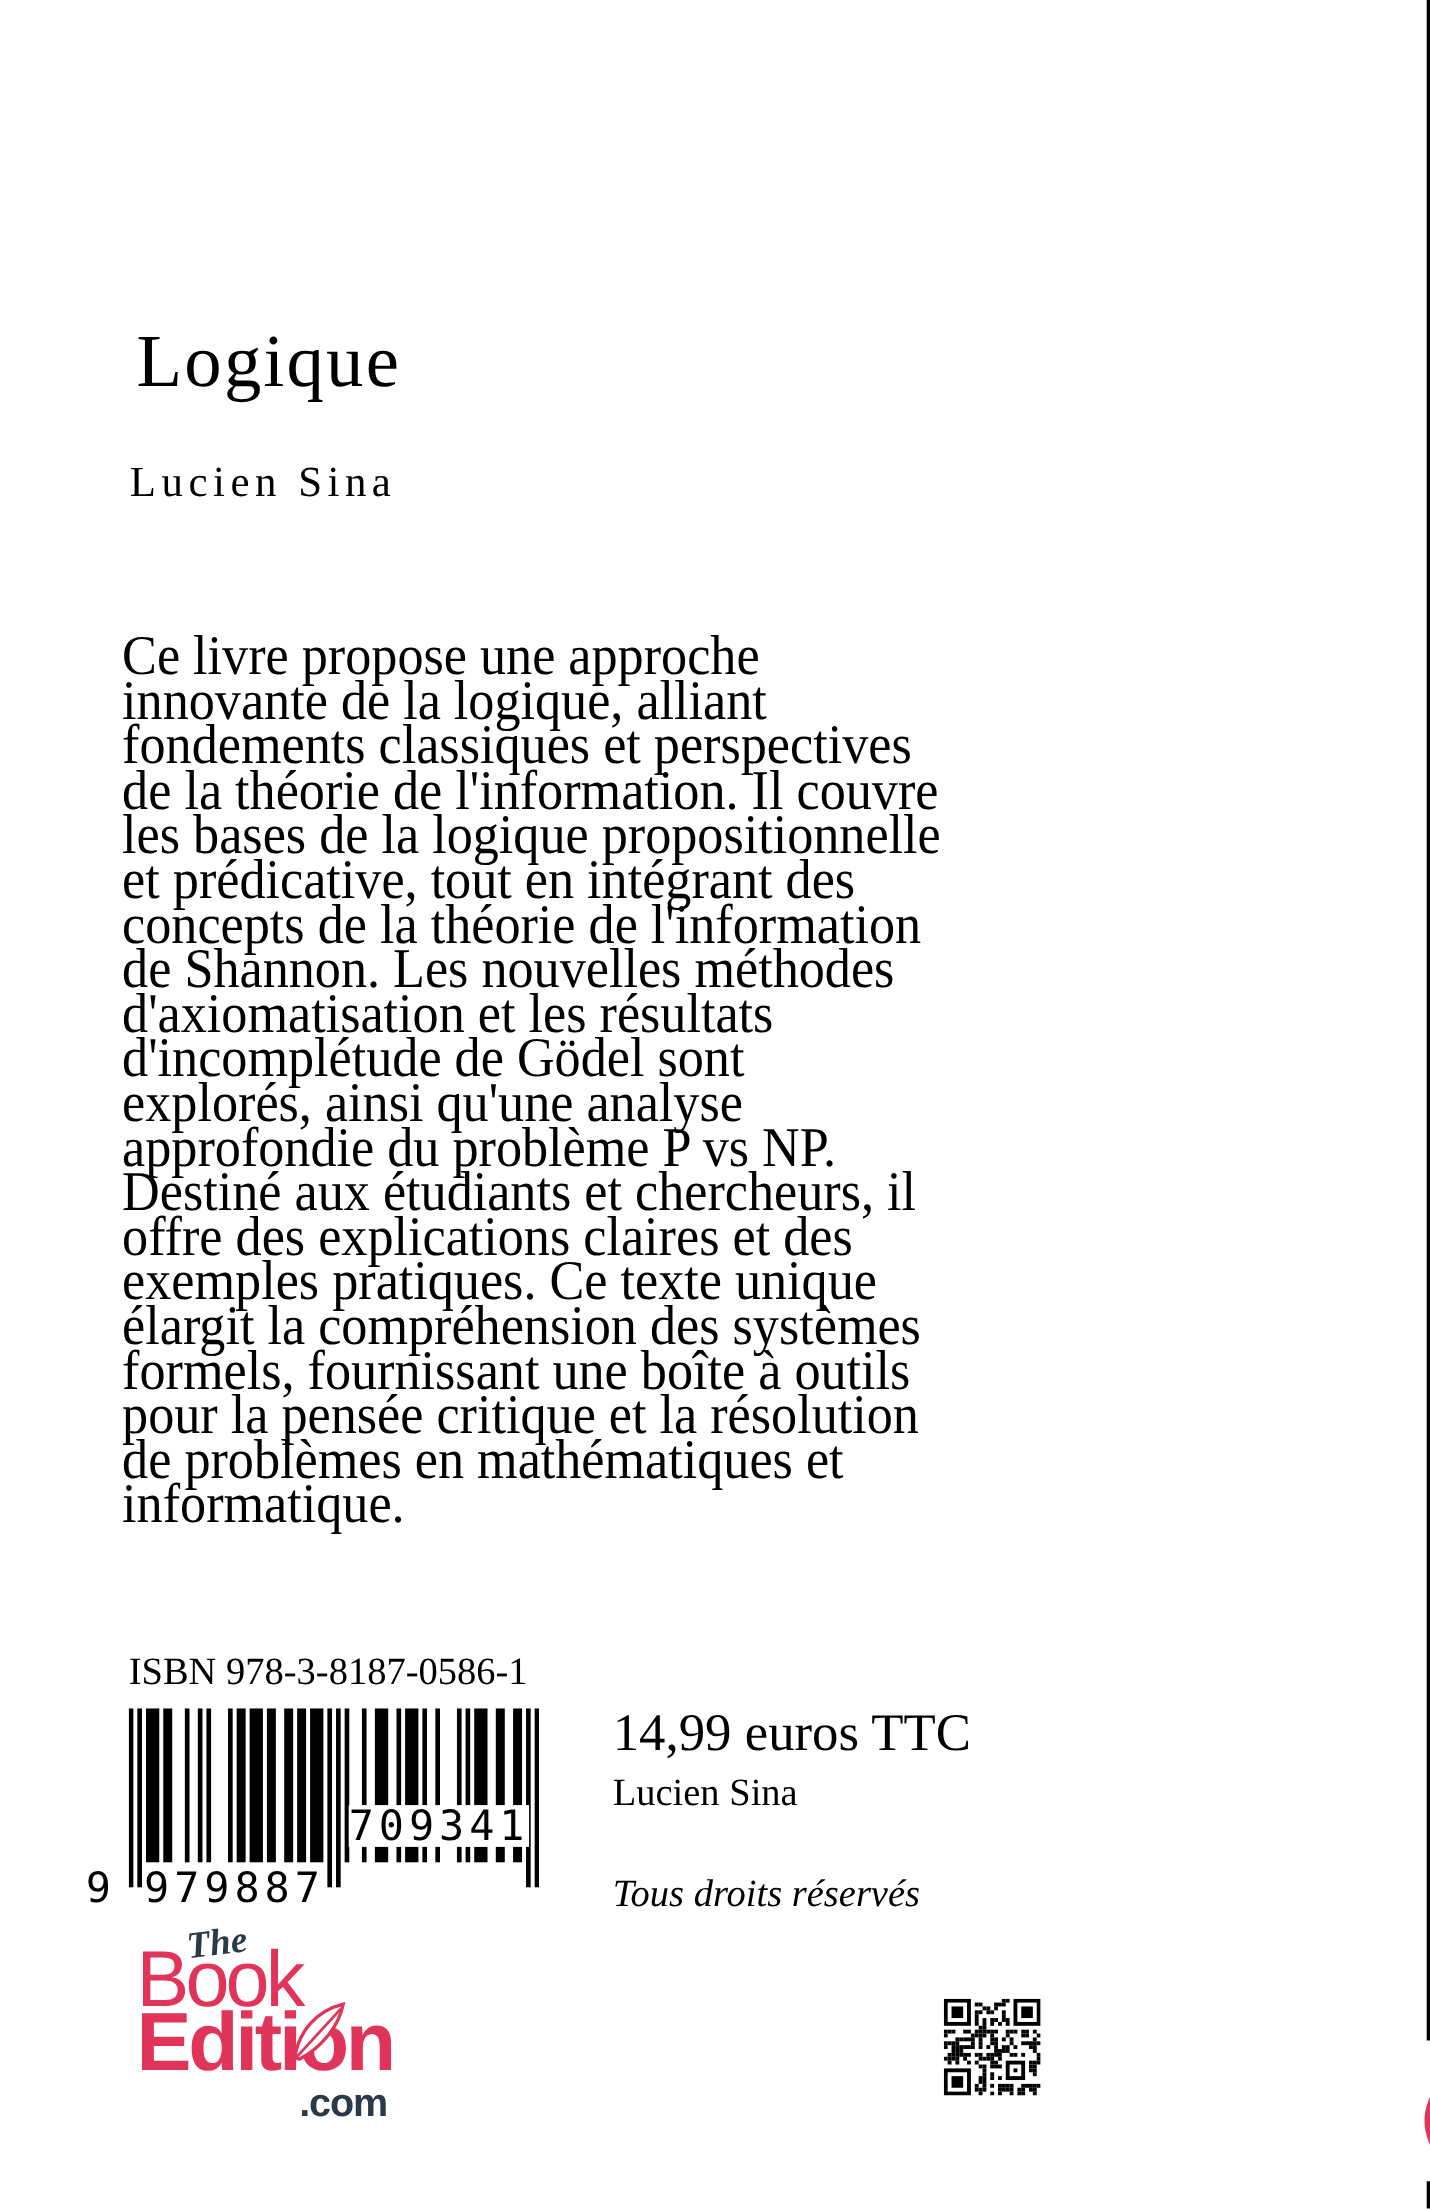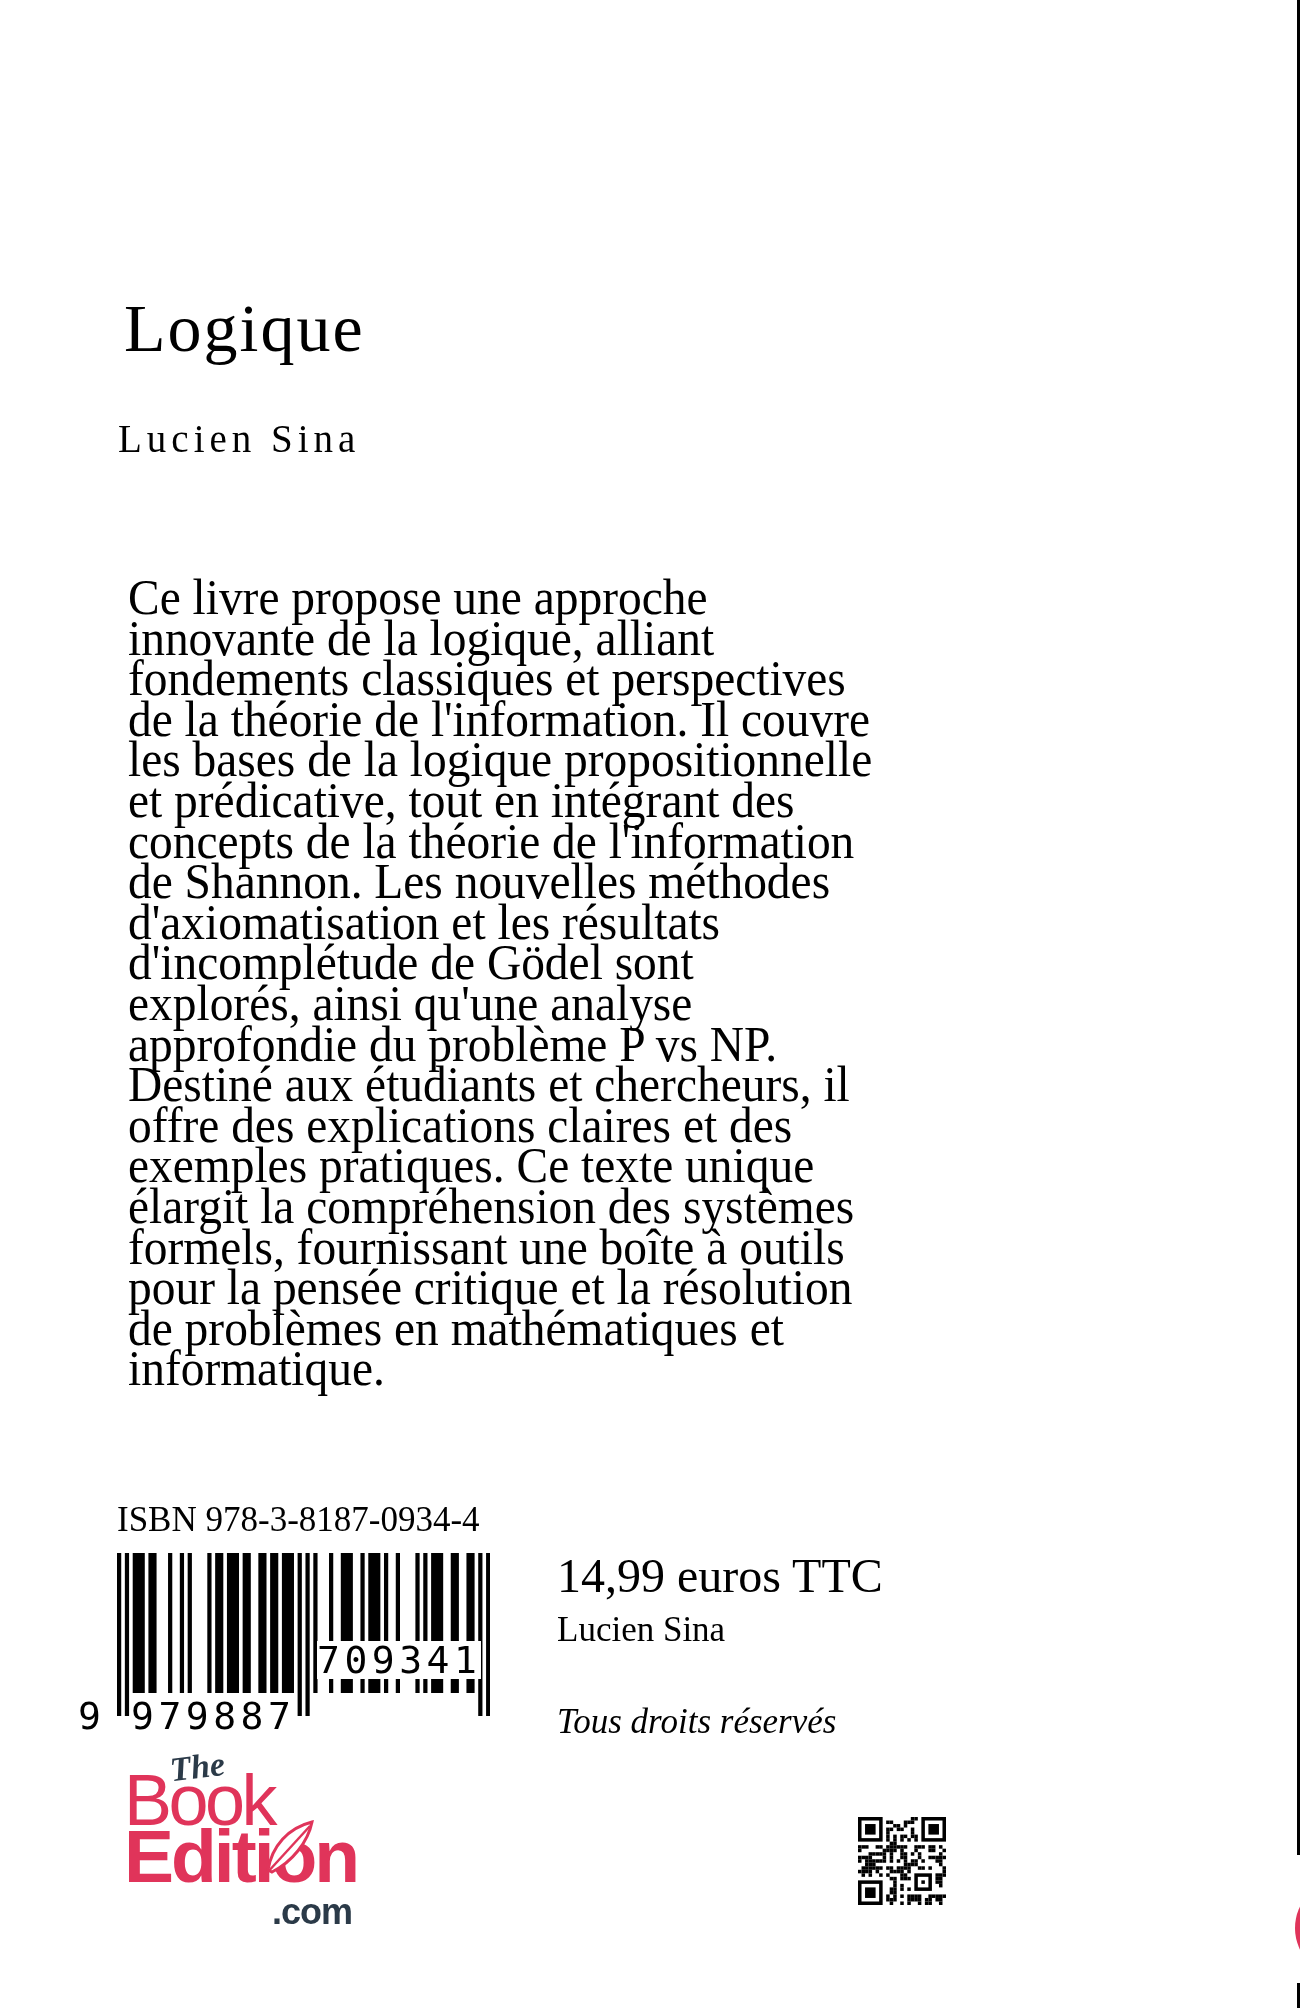--- a/index.html
+++ b/index.html
@@ -7,21 +7,21 @@
   }
   html,body{margin:0;padding:0;background:#fff;}
   .page{
     position:relative; width:1300px; height:2008px; overflow:hidden;
     background:var(--bg);
     font-family:"Liberation Serif","DejaVu Serif",serif;
     color:var(--text);
   }
   .book-title{position:absolute; left:124px; top:294px; font-size:68px; line-height:1; letter-spacing:2px;}
   .author{position:absolute; left:118px; top:419px; font-size:39px; line-height:1; letter-spacing:5px;}
-  .desc{position:absolute; left:128px; top:577px;}
+  .desc{position:absolute; left:111px; top:577px;}
   .desc .dl{
     font-size:51px; line-height:40.6px; white-space:nowrap;
     transform:scaleX(0.93); transform-origin:0 0;
   }
   .isbn{position:absolute; left:117px; top:1502px; font-size:35px; line-height:1;}
   .barcode-svg{position:absolute; left:117px; top:1553px;}
   .bc-digit{
     position:absolute; font-family:"DejaVu Sans Mono",monospace;
     font-size:38px; line-height:1; letter-spacing:4.5px; color:#000; background:#fff;
   }
@@ -83,21 +83,21 @@
     <div class="dl">Destiné aux étudiants et chercheurs, il</div>
     <div class="dl">offre des explications claires et des</div>
     <div class="dl">exemples pratiques. Ce texte unique</div>
     <div class="dl">élargit la compréhension des systèmes</div>
     <div class="dl">formels, fournissant une boîte à outils</div>
     <div class="dl">pour la pensée critique et la résolution</div>
     <div class="dl">de problèmes en mathématiques et</div>
     <div class="dl">informatique.</div>
   </div>
 
-  <div class="isbn">ISBN 978-3-8187-0934-4</div>
+  <div class="isbn">ISBN 978-3-8187-0586-1</div>
 
   <svg class="barcode-svg" id="ean-svg" width="373" height="163">
       <rect x="0" y="0" width="4.226315789473684" height="163" fill="#000"></rect>
       <rect x="7.852631578947369" y="0" width="4.226315789473684" height="163" fill="#000"></rect>
       <rect x="15.705263157894738" y="0" width="12.078947368421055" height="140" fill="#000"></rect>
       <rect x="31.410526315789475" y="0" width="8.15263157894737" height="140" fill="#000"></rect>
       <rect x="51.0421052631579" y="0" width="4.226315789473684" height="140" fill="#000"></rect>
       <rect x="62.82105263157895" y="0" width="4.226315789473684" height="140" fill="#000"></rect>
       <rect x="70.67368421052632" y="0" width="4.226315789473684" height="140" fill="#000"></rect>
       <rect x="90.30526315789474" y="0" width="4.226315789473684" height="140" fill="#000"></rect>

